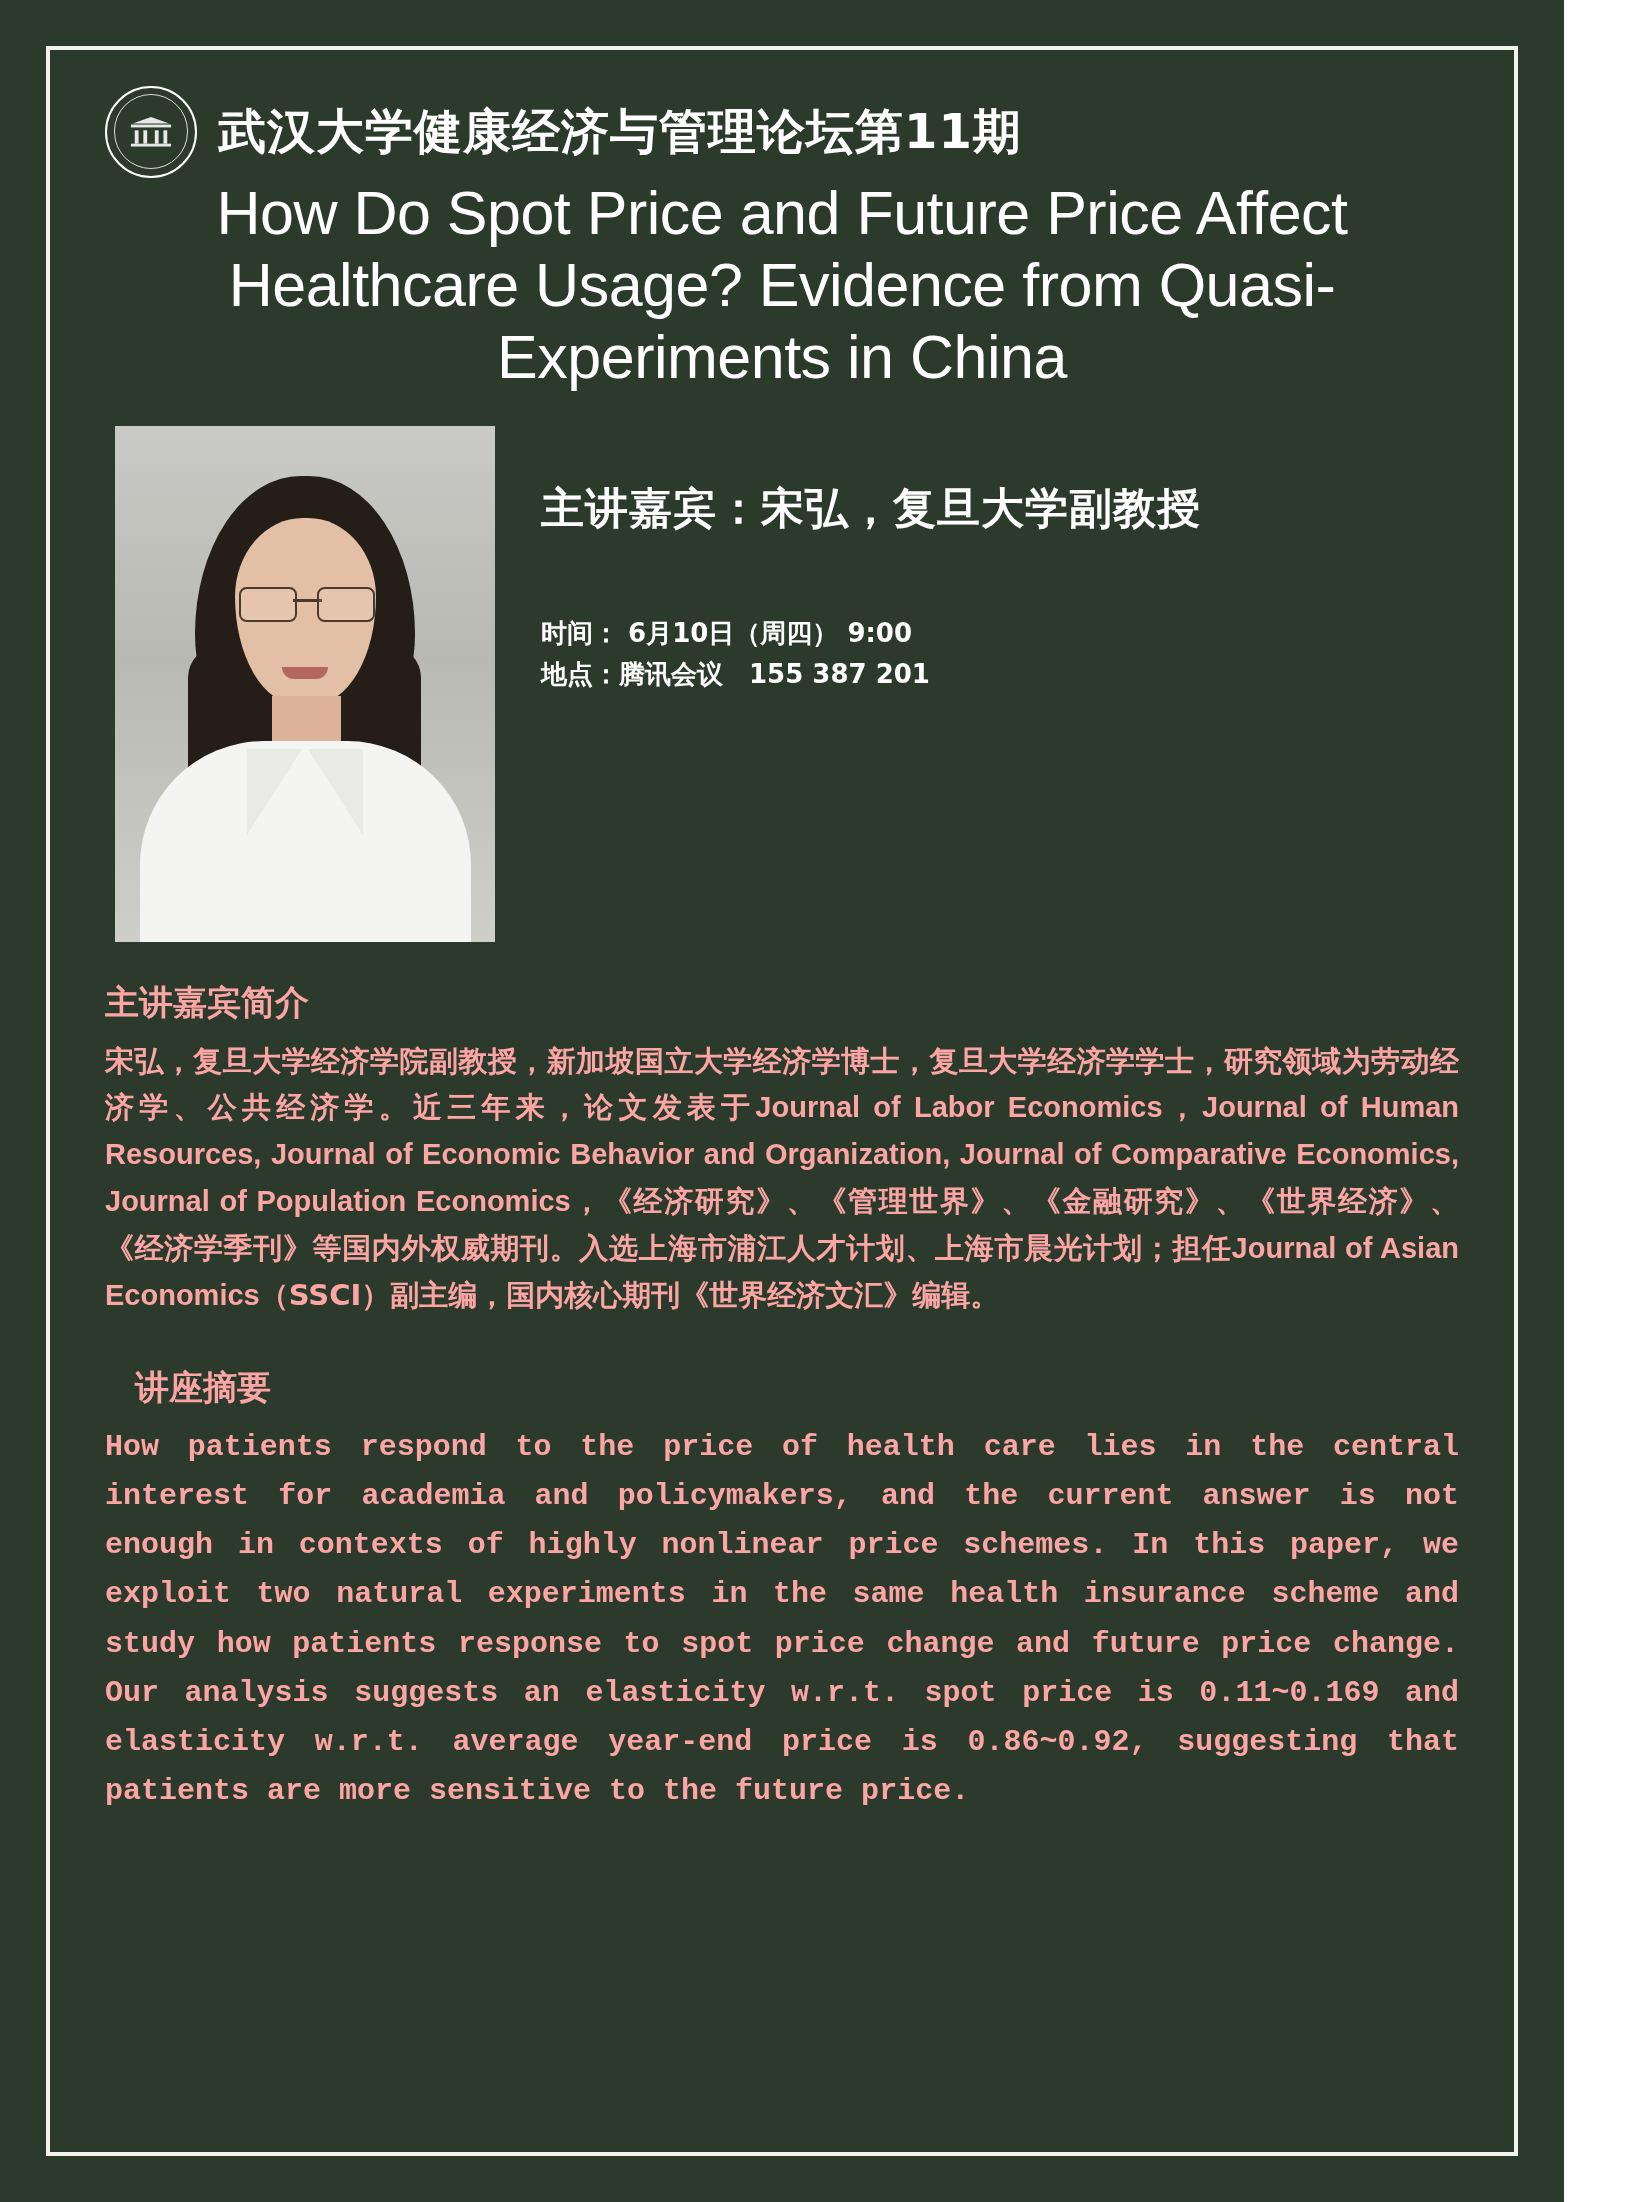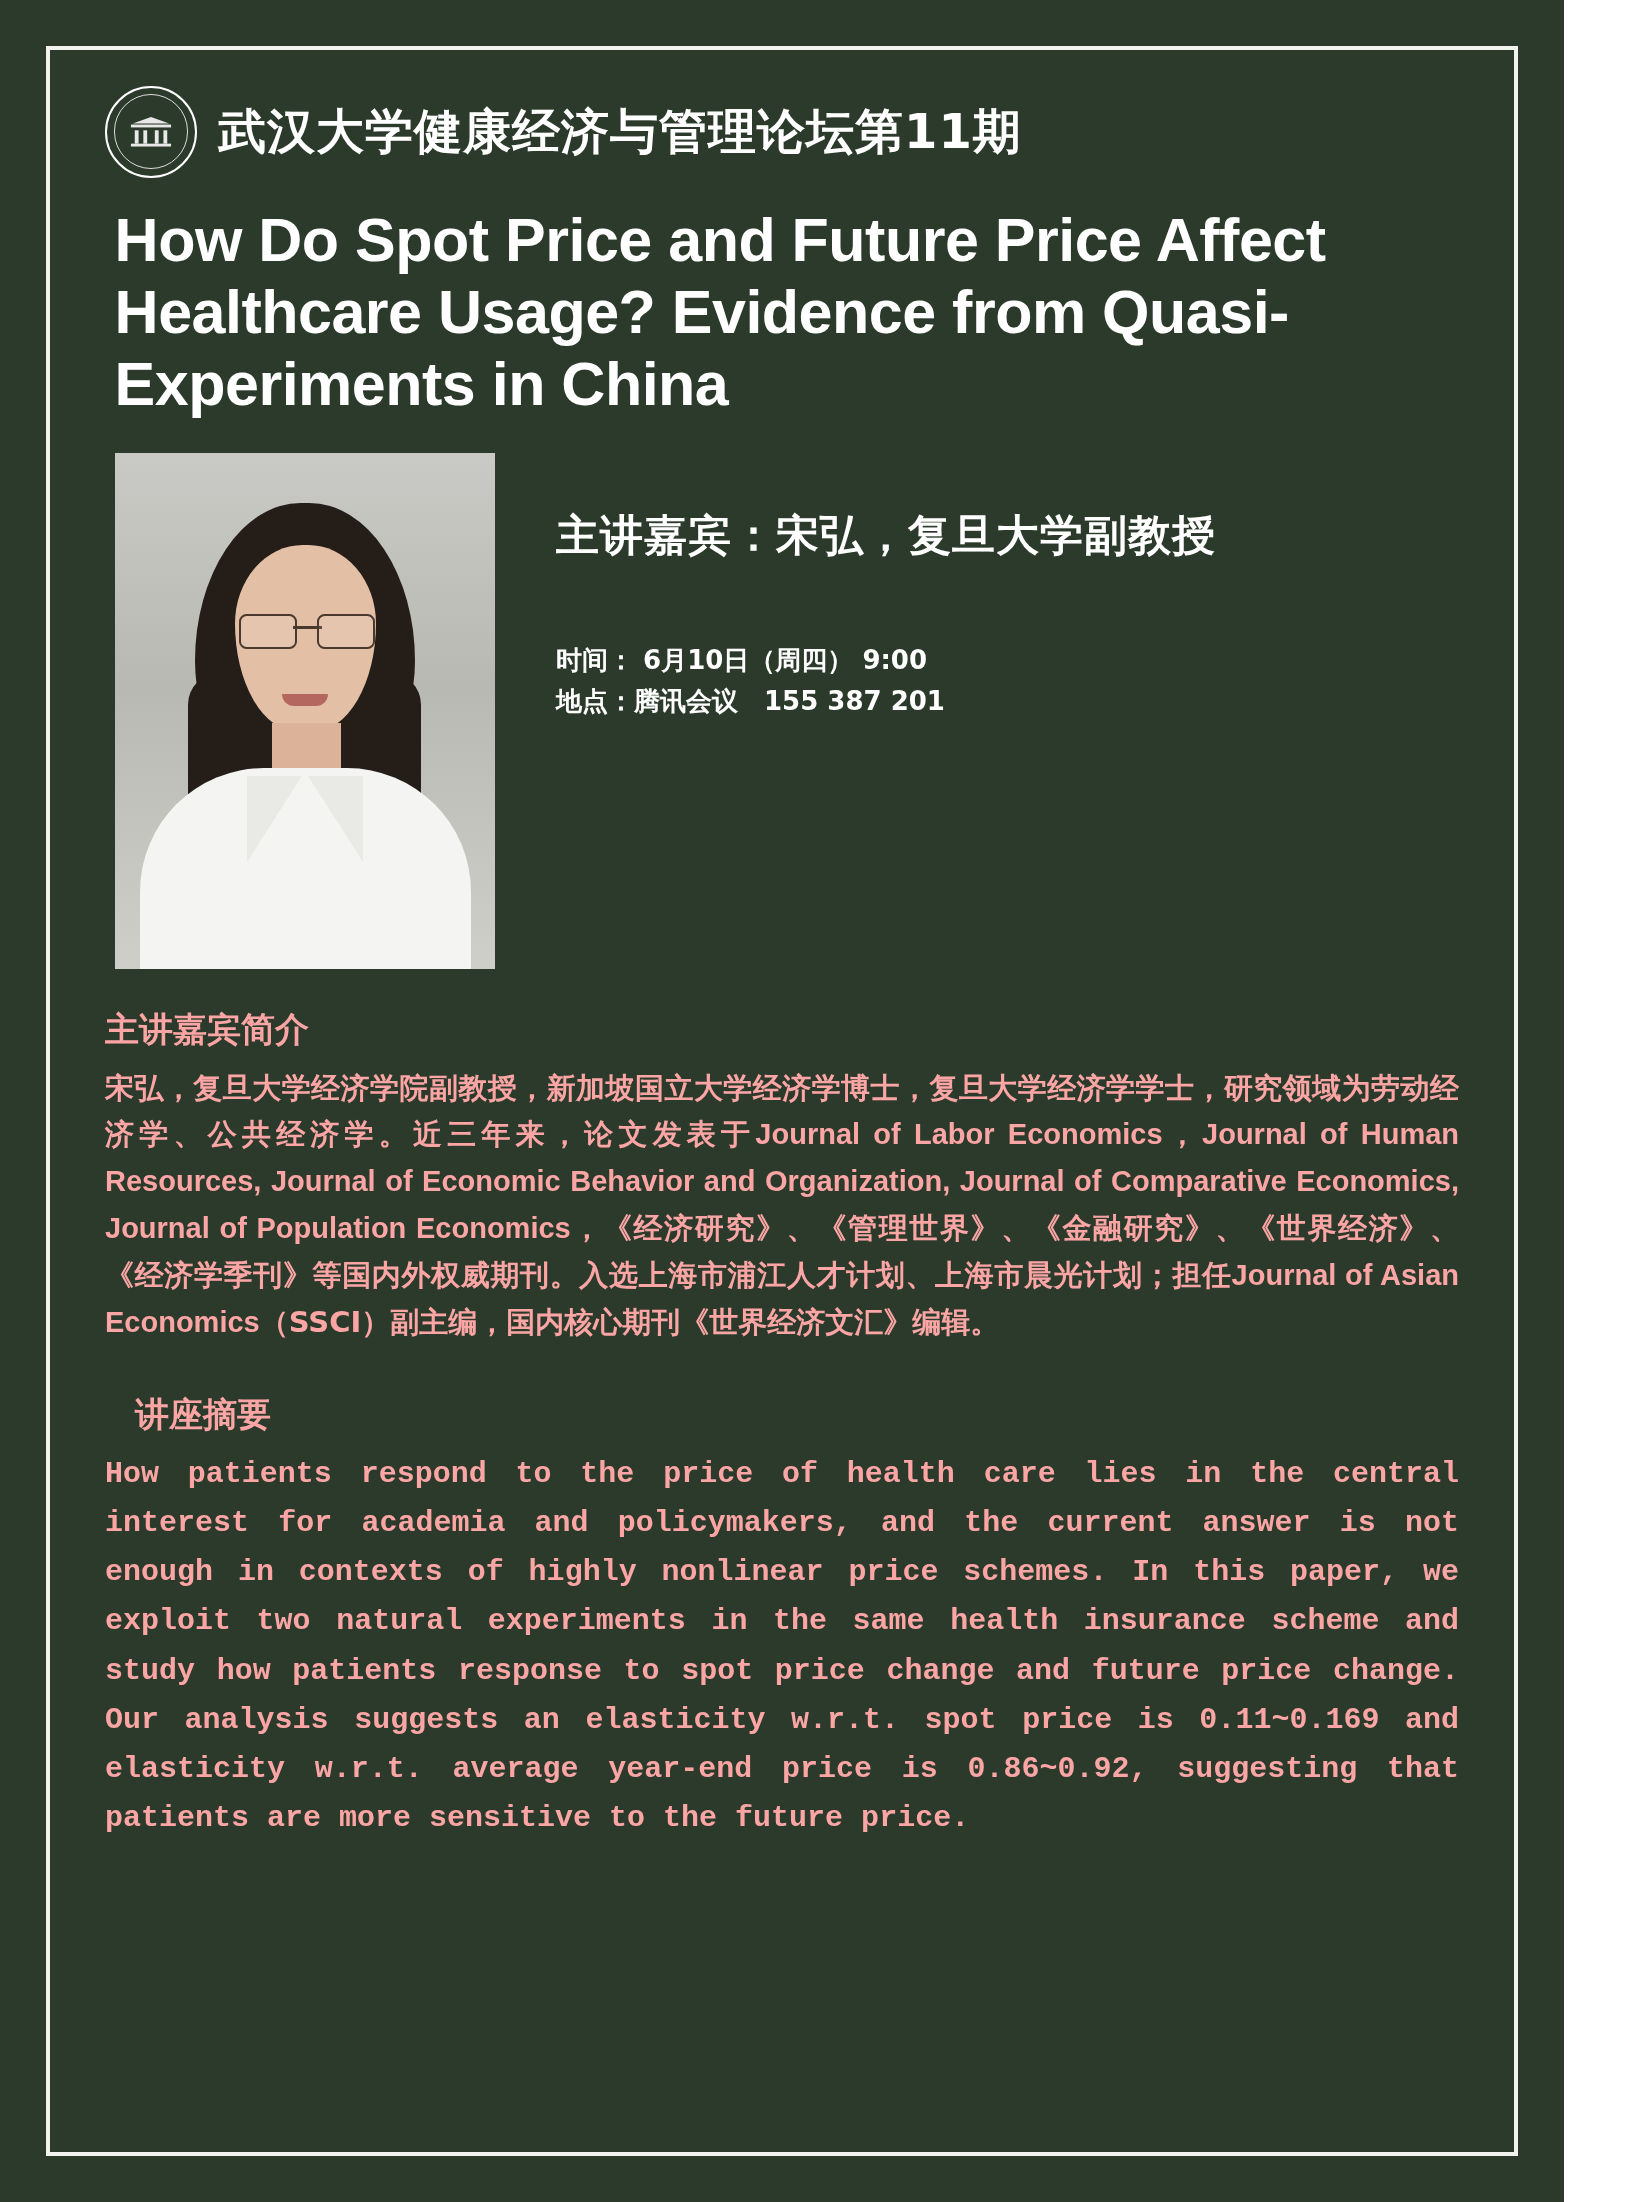--- a/index.html
+++ b/index.html
@@ -73,34 +73,34 @@
     font-size: 48px;
     font-weight: bold;
     color: #ffffff;
     letter-spacing: 1px;
     white-space: nowrap;
     font-family: "DejaVu Sans", "Liberation Sans", sans-serif;
   }
 
   
   .main-title {
-    margin-top: 27px;
+    text-align: center;
     color: #ffffff;
     font-size: 61px;
-    font-weight: bold;
+    font-weight: normal;
     line-height: 1.18;
     letter-spacing: -0.5px;
     padding: 0 9.6px;
   }
 
   
   .speaker-row {
     display: flex;
     margin-top: 32.5px;
-    gap: 61px;
+    gap: 46px;
     padding-left: 10px;
   }
   .portrait {
     width: 380px;
     height: 516px;
     flex: 0 0 auto;
     background: linear-gradient(180deg, #c9c9c5 0%, #b9b9b4 45%, #cfcfca 100%);
     position: relative;
     overflow: hidden;
   }

